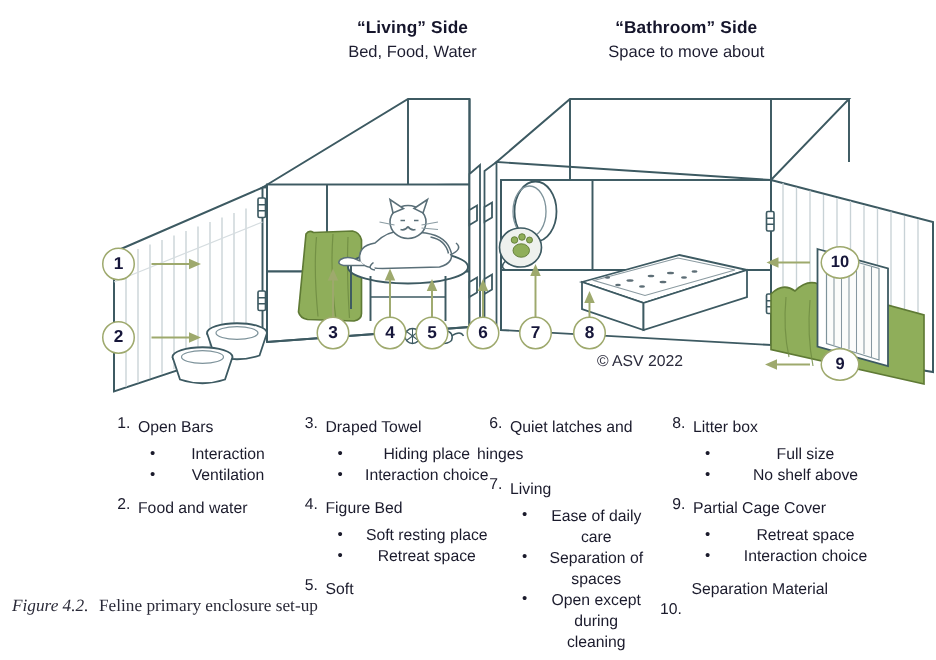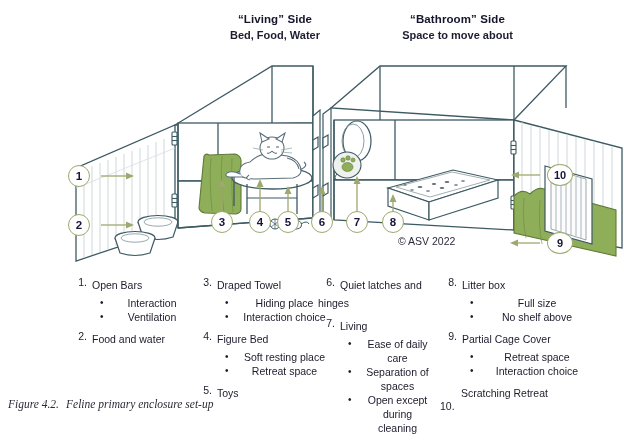--- a/index.html
+++ b/index.html
@@ -13,21 +13,21 @@
   }
   #figure-root{position:absolute;left:0;top:0;width:624px;height:359px;}
 
   
   .side-header{position:absolute;text-align:center;}
   .side-header .title{
     font-size:11.5px;font-weight:bold;color:#15152b;letter-spacing:.1px;
     line-height:14px;white-space:nowrap;
   }
   .side-header .sub{
-    font-size:11px;font-weight:bold;color:#1d1d30;line-height:14px;
+    font-size:11px;font-weight:normal;color:#1d1d30;line-height:14px;
     margin-top:2px;white-space:nowrap;
   }
   #living-header{left:195px;top:12px;width:160px;}
   #bathroom-header{left:370px;top:12px;width:175px;}
 
   
   #enclosure-diagram{position:absolute;left:0;top:48px;width:624px;height:215px;}
 
   
   .callout{
@@ -76,21 +76,21 @@
   }
   .legend-block{margin-bottom:5px;}
 
   
   #caption{
     position:absolute;left:8px;top:398px;
     font-family:"Liberation Serif", serif;font-size:11.5px;color:#2a2a38;
     white-space:nowrap;
   }
   #caption .fig-no{font-style:italic;}
-  #caption .fig-text{margin-left:7px;font-style:italic;}
+  #caption .fig-text{margin-left:7px;}
 </style>
 </head>
 <body>
 
 <div id="figure-root">
 
   <div class="side-header" id="living-header">
     <div class="title">“Living” Side</div>
     <div class="sub">Bed, Food, Water</div>
   </div>
@@ -409,21 +409,21 @@
           <span class="lbl">Figure Bed</span>
         </div>
         <ul class="sub-list">
           <li>Soft resting place</li>
           <li>Retreat space</li>
         </ul>
       </div>
       <div class="legend-block">
         <div class="legend-item">
           <span class="num">5.</span>
-          <span class="lbl">Toys</span>
+          <span class="lbl">Soft</span>
         </div>
       </div>
     </div>
 
     <div class="legend-col" id="legend-col-2">
       <div class="legend-block">
         <div class="legend-item">
           <span class="num">6.</span>
           <span class="lbl">Quiet latches and hinges</span>
         </div>
@@ -458,21 +458,21 @@
           <span class="lbl">Partial Cage Cover</span>
         </div>
         <ul class="sub-list">
           <li>Retreat space</li>
           <li>Interaction choice</li>
         </ul>
       </div>
       <div class="legend-block">
         <div class="legend-item two-digit">
           <span class="num">10.</span>
-          <span class="lbl">Scratching Retreat</span>
+          <span class="lbl">Separation Material</span>
         </div>
       </div>
     </div>
   </div>
 
   <div id="caption">
     <span class="fig-no">Figure 4.2.</span><span class="fig-text">Feline primary enclosure set-up</span>
   </div>
 
 </div>

